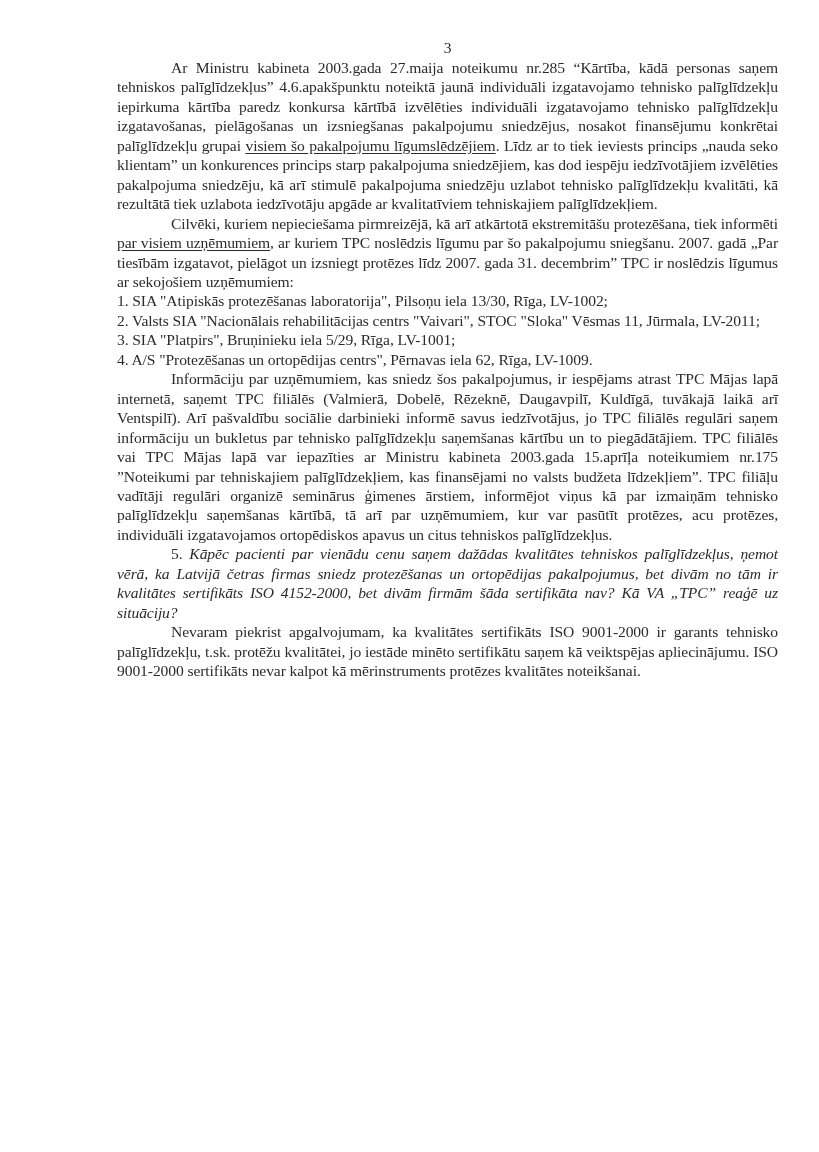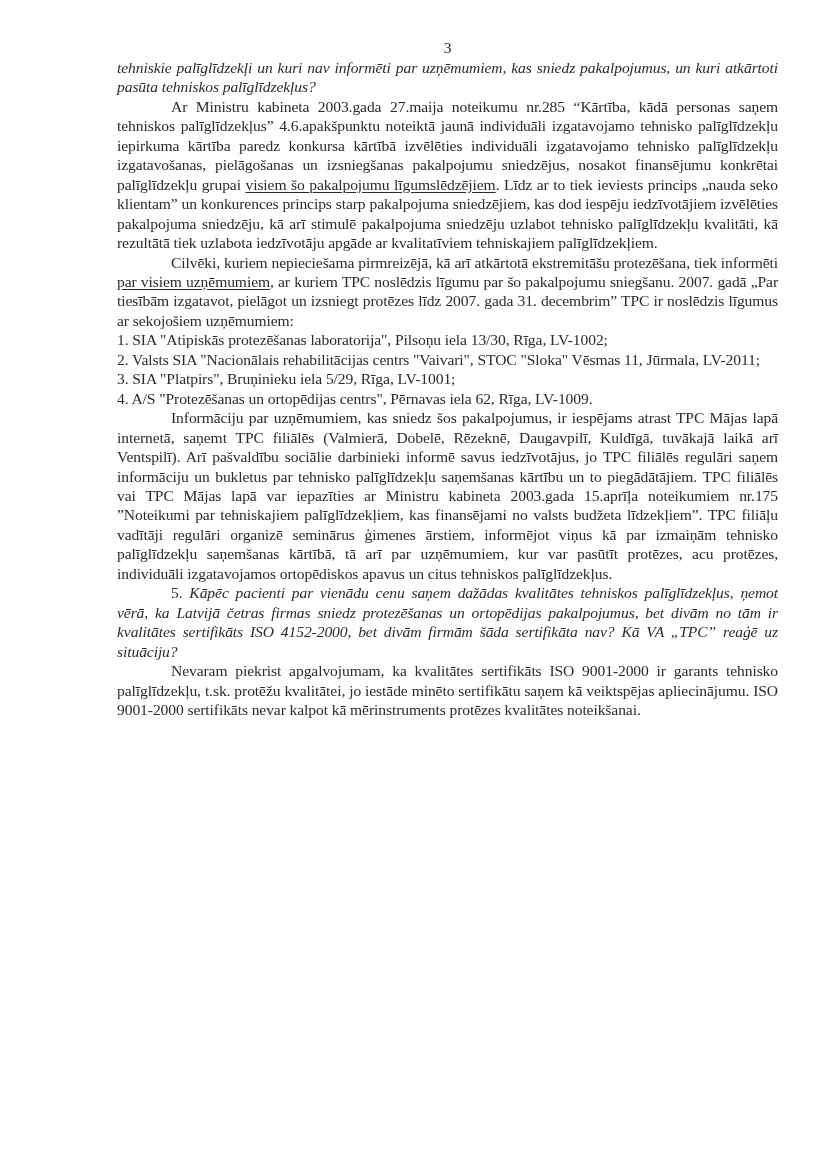--- a/index.html
+++ b/index.html
@@ -27,21 +27,20 @@
   .italic { font-style: italic; }
   .ul { text-decoration: underline; text-underline-offset: 2px; margin-top: 20px; }
   .list-item { margin: 0; text-align: justify; }
 </style>
 </head>
 <body>
 
 <div class="page">
   <div class="page-number">3</div>
 
-  <p class="italic">tehniskie palīglīdzekļi un kuri nav informēti par uzņēmumiem, kas sniedz pakalpojumus, un kuri atkārtoti pasūta tehniskos palīglīdzekļus?</p>
 
   <p class="indent"><span>Ar Ministru kabineta 2003.gada 27.maija noteikumu nr.285 “Kārtība, kādā personas saņem tehniskos palīglīdzekļus” 4.6.apakšpunktu noteiktā jaunā individuāli izgatavojamo tehnisko palīglīdzekļu iepirkuma kārtība paredz konkursa kārtībā izvēlēties individuāli izgatavojamo tehnisko palīglīdzekļu izgatavošanas, pielāgošanas un izsniegšanas pakalpojumu sniedzējus, nosakot finansējumu konkrētai palīglīdzekļu grupai </span><span class="ul">visiem šo pakalpojumu līgumslēdzējiem</span><span>. Līdz ar to tiek ieviests princips „nauda seko klientam” un konkurences princips starp pakalpojuma sniedzējiem, kas dod iespēju iedzīvotājiem izvēlēties pakalpojuma sniedzēju, kā arī stimulē pakalpojuma sniedzēju uzlabot tehnisko palīglīdzekļu kvalitāti, kā rezultātā tiek uzlabota iedzīvotāju apgāde ar kvalitatīviem tehniskajiem palīglīdzekļiem.</span></p>
 
   <p class="indent"><span>Cilvēki, kuriem nepieciešama pirmreizējā, kā arī atkārtotā ekstremitāšu protezēšana, tiek informēti </span><span class="ul">par visiem uzņēmumiem</span><span>, ar kuriem TPC noslēdzis līgumu par šo pakalpojumu sniegšanu. 2007. gadā „Par tiesībām izgatavot, pielāgot un izsniegt protēzes līdz 2007. gada 31. decembrim” TPC ir noslēdzis līgumus ar sekojošiem uzņēmumiem:</span></p>
 
   <div>
     <p class="list-item">1. SIA "Atipiskās protezēšanas laboratorija", Pilsoņu iela 13/30, Rīga, LV-1002;</p>
     <p class="list-item">2. Valsts SIA "Nacionālais rehabilitācijas centrs "Vaivari", STOC "Sloka" Vēsmas 11, Jūrmala, LV-2011;</p>
     <p class="list-item">3. SIA "Platpirs", Bruņinieku iela 5/29, Rīga, LV-1001;</p>
     <p class="list-item">4. A/S "Protezēšanas un ortopēdijas centrs", Pērnavas iela 62, Rīga, LV-1009.</p>

